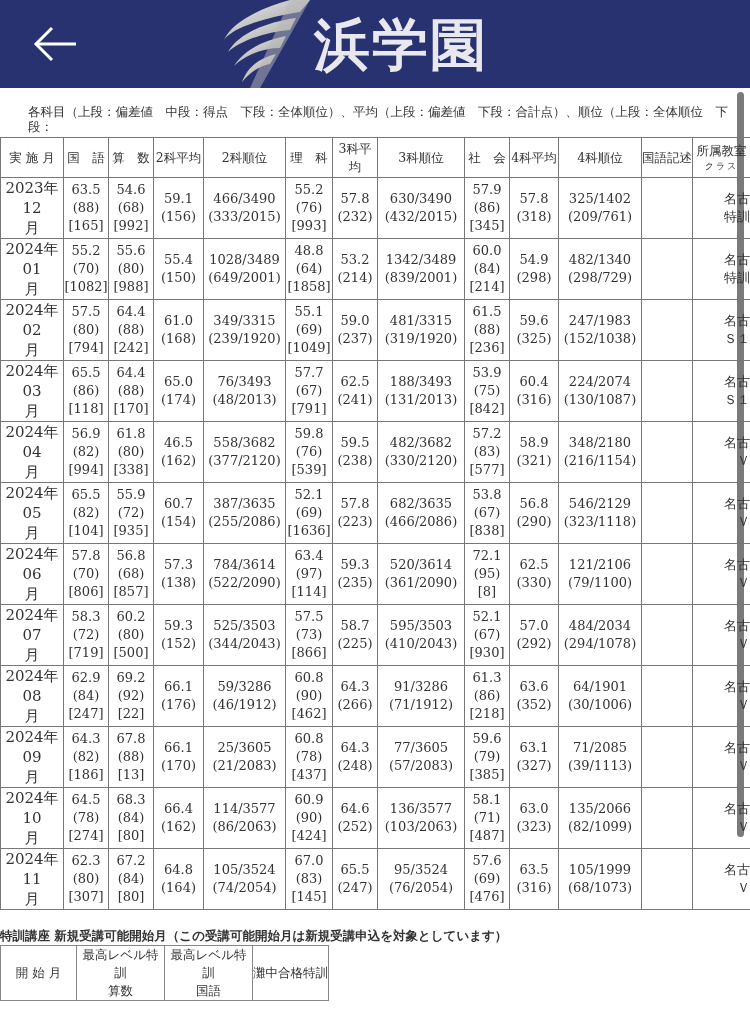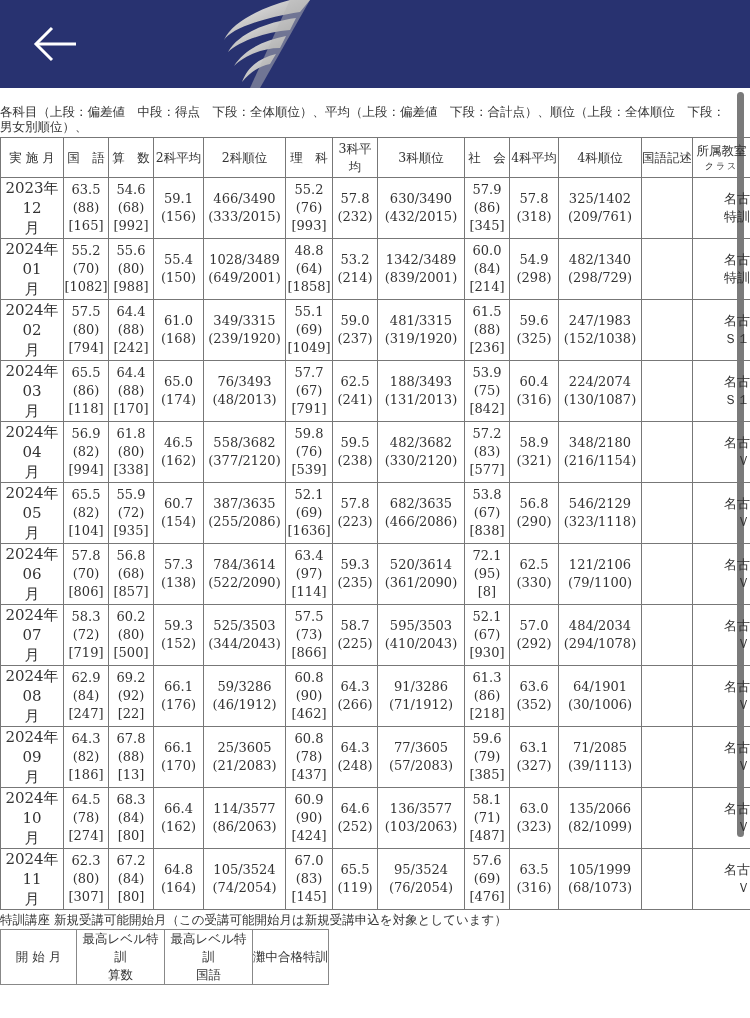--- a/index.html
+++ b/index.html
@@ -18,35 +18,35 @@
     display: flex; align-items: center;
   }
   .logo-mark { width: 92px; height: 88px; }
   .logo-text {
     font-family: "DejaVu Sans", "Liberation Sans", sans-serif;
     color: #e8e8ee; font-size: 56px; font-weight: bold; letter-spacing: 2px;
     margin-left: 2px; margin-top: 4px;
   }
   .content { position: absolute; left: 0; top: 104px; width: 740px; }
   .notes { font-size: 12.5px; line-height: 15px; color: #333; }
-  .notes .indent { }
+  .notes .indent { padding-left: 28px; }
   table.scores {
     border-collapse: collapse; margin-top: 3px; width: 750px; table-layout: fixed;
     font-size: 13px;
   }
   table.scores th, table.scores td {
     border: 1px solid #777; text-align: center; vertical-align: middle;
     line-height: 18px; color: #333; font-weight: normal;
   }
   table.scores th { height: 40px; font-size: 12.5px; }
   table.scores td { height: 57.5px; }
   table.scores td.month { font-size: 15px; line-height: 20px; margin-top: 24px; }
   table.scores td.cls { text-align: right; }
   .th-sub { font-size: 9px; letter-spacing: 2px; display: block; line-height: 13px; }
-  .tokkun-title { font-size: 12.5px; margin-top: 2px; line-height: 16px; }
+  .tokkun-title { font-size: 12.5px; margin-top: 18px; line-height: 16px; font-weight: bold; }
   table.tokkun {
     border-collapse: collapse; width: 328px; table-layout: fixed; font-size: 12.5px; margin-top: 1px;
   }
   table.tokkun th, table.tokkun td {
     border: 1px solid #888; text-align: center; vertical-align: middle; font-weight: normal; color: #333;
   }
   table.tokkun th { height: 42px; line-height: 18px; }
   .scrollbar {
     position: absolute; left: 737px; top: 92px; width: 7px; height: 745px;
     background: #7a7a7a; border-radius: 4px;
@@ -69,29 +69,29 @@
           <stop offset="0" stop-color="#f2f2f2"></stop>
           <stop offset="1" stop-color="#8f8f8f"></stop>
         </linearGradient>
       </defs>
       <path d="M90 0 L70 0 C40 8 12 22 4 40 C10 30 40 18 80 12 Z" fill="url(#lg)"></path>
       <path d="M76 18 C46 22 18 34 8 52 C18 42 44 32 70 30 Z" fill="url(#lg)"></path>
       <path d="M66 36 C44 40 24 50 14 66 C24 56 42 48 60 48 Z" fill="url(#lg)"></path>
       <path d="M56 54 C40 58 28 66 22 82 C30 72 40 66 50 64 Z" fill="url(#lg)"></path>
       <path d="M90 0 L70 0 L30 88 L40 88 Z" fill="#b8b8b8" opacity="0.5"></path>
     </svg>
+    <span class="logo-text">浜学園</span>
   </div>
 </div>
 
 <div class="scrollbar"></div>
 
 <div class="content">
   <div class="notes">
     <div class="indent">各科目（上段：偏差値　中段：得点　下段：全体順位）、平均（上段：偏差値　下段：合計点）、順位（上段：全体順位　下段：</div>
-    <div class="indent">男女別順位）、</div>
   </div>
 
   <table class="scores">
     <colgroup>
       <col style="width:63px">
         <col style="width:45px">
         <col style="width:45px">
         <col style="width:50px">
       <col style="width:82px">
         <col style="width:47px">
@@ -752,21 +752,21 @@
             <div>105/3524</div>
             <div>(74/2054)</div>
           </td>
           <td>
             <div>67.0</div>
             <div>(83)</div>
             <div>[145]</div>
           </td>
           <td>
             <div>65.5</div>
-            <div>(119)</div>
+            <div>(247)</div>
           </td>
           <td>
             <div>95/3524</div>
             <div>(76/2054)</div>
           </td>
           <td>
             <div>57.6</div>
             <div>(69)</div>
             <div>[476]</div>
           </td>

